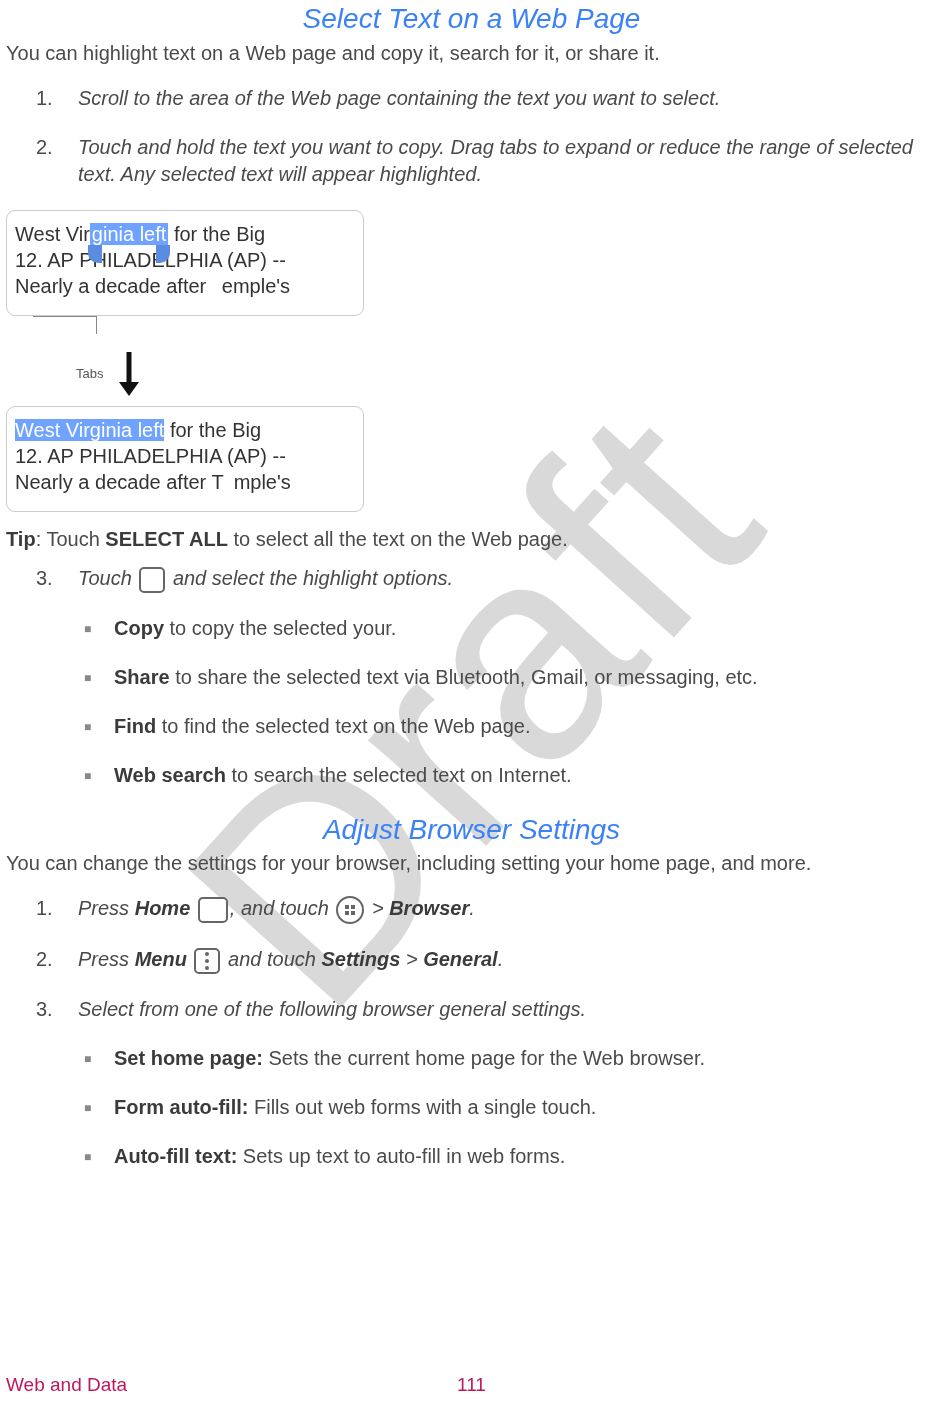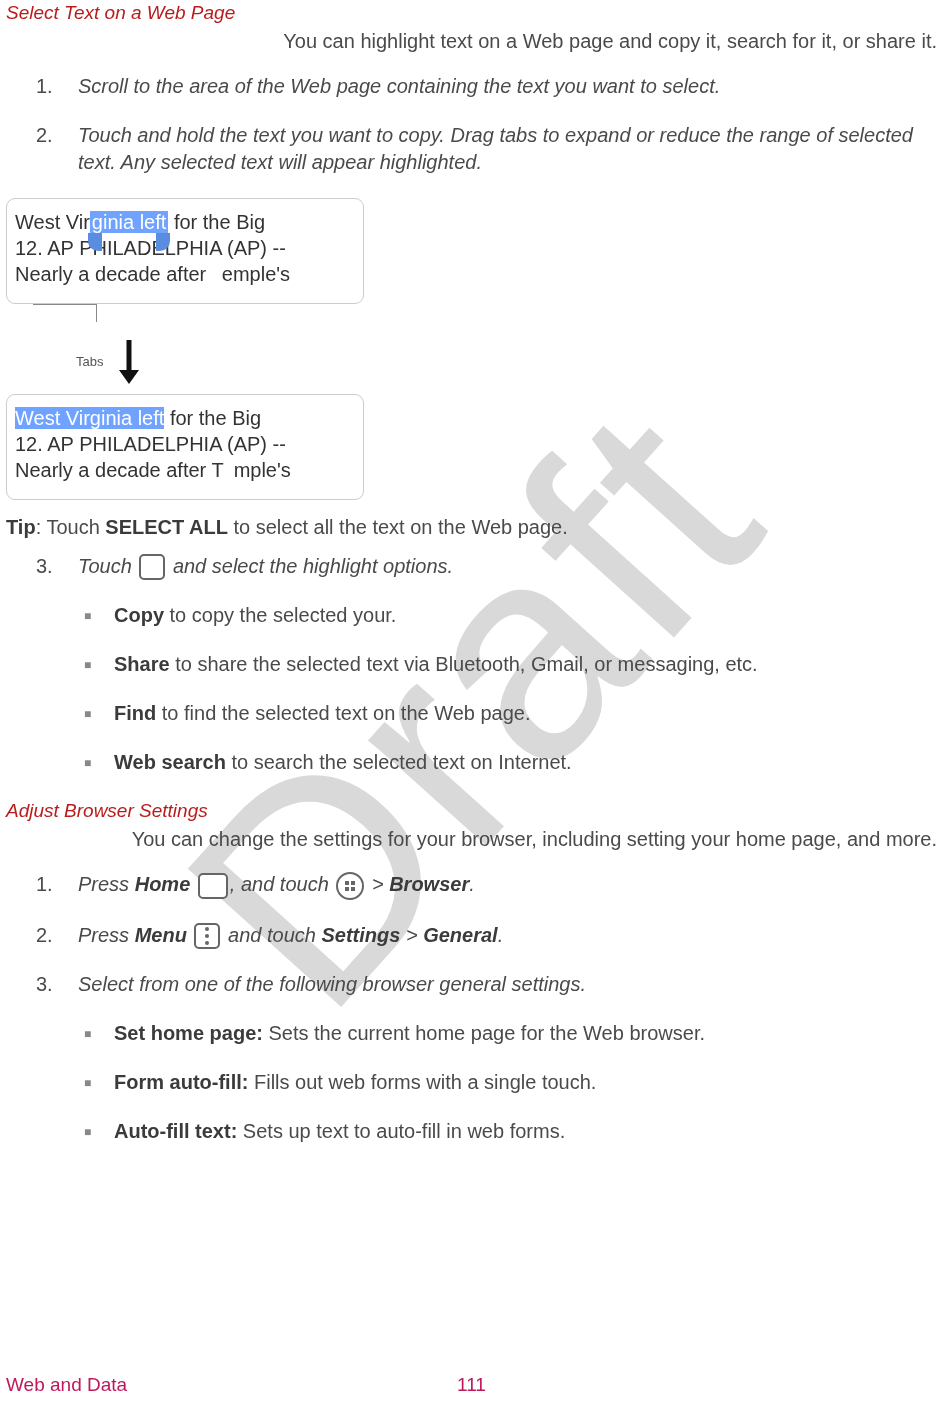--- a/index.html
+++ b/index.html
@@ -22,27 +22,28 @@
     font-size: 300px;
     color: #d9d9d9;
     font-weight: 400;
     z-index: 0;
     letter-spacing: 4px;
     user-select: none;
     pointer-events: none;
   }
   .content { position: relative; z-index: 1; }
   .h2 {
-    color: #b91c1c;
+    color: #3b82f6;
     font-style: italic;
-    font-size: 19px;
+    font-size: 28px;
     font-weight: 400;
     margin-bottom: 2px;
-  }
-  .para { margin-bottom: 18px; text-align: right; }
+    text-align: center;
+  }
+  .para { margin-bottom: 18px; }
   .ol { list-style: none; padding-left: 30px; margin-bottom: 18px; }
   .ol > li { display: flex; margin-bottom: 22px; }
   .ol .num { width: 42px; flex-shrink: 0; }
   .ol .body { flex: 1; font-style: italic; }
   .ul { list-style: none; padding-left: 78px; }
   .ul > li { display: flex; margin-bottom: 22px; }
   .ul .bullet { width: 30px; flex-shrink: 0; color: #888; font-size: 12px; padding-top: 6px; }
   .bold { font-weight: bold; color: #3b3b3b; }
   .tip-line { margin: 14px 0 12px 0; }
   .figure {

